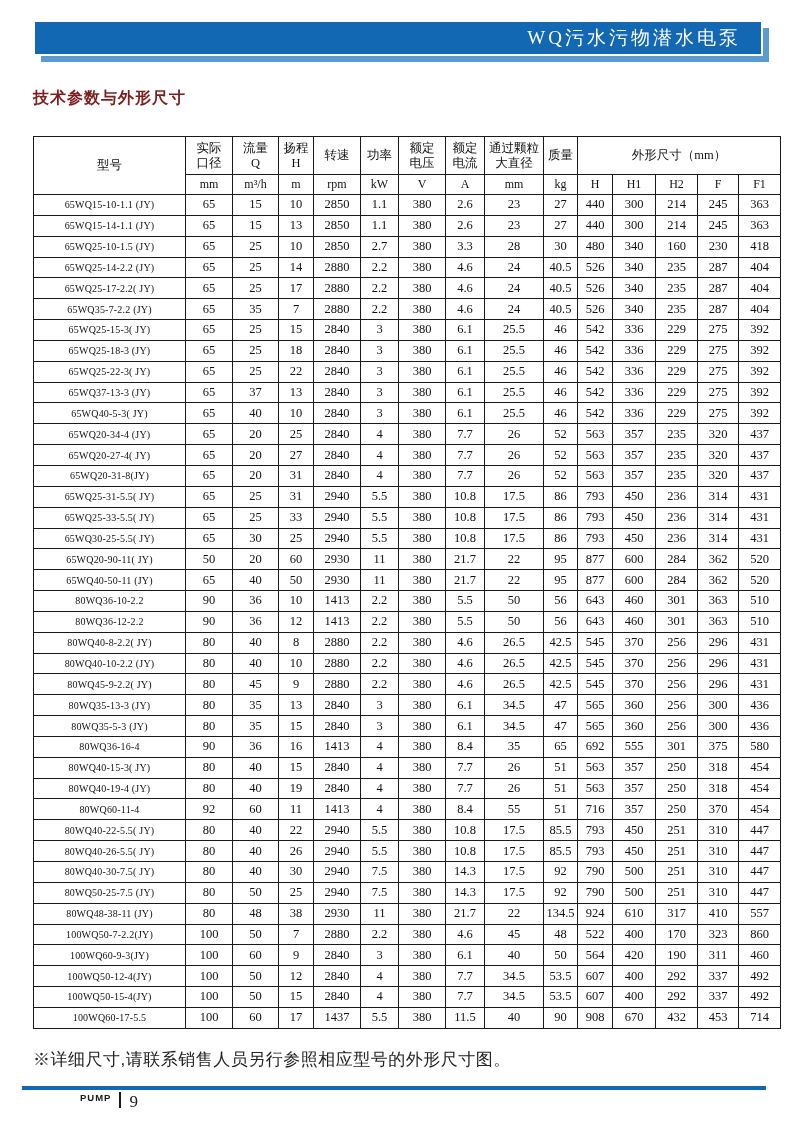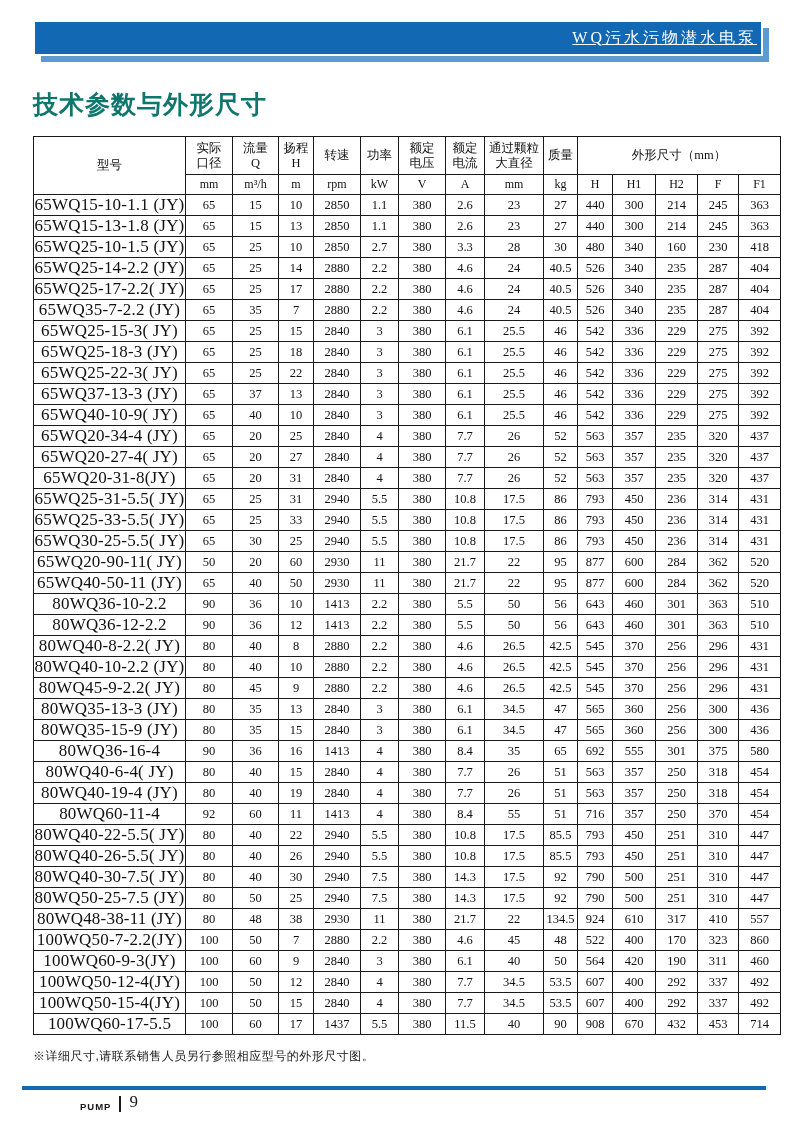--- a/index.html
+++ b/index.html
@@ -6,44 +6,44 @@
   html, body { width: 800px; background: #fff; }
   body { position: relative; width: 800px; height: 1135px; font-family: "Liberation Sans", sans-serif; color: #111; }
 
   
   .banner-wrap { position: absolute; top: 22px; left: 35px; width: 734px; height: 40px; }
   .banner-shadow { position: absolute; top: 6px; left: 6px; width: 728px; height: 34px; background: #5b9bd0; }
   .banner { position: absolute; top: 0; left: 0; width: 728px; height: 34px; background: #1268b3;
             border-right: 2px solid #fff; border-bottom: 2px solid #fff;
             display: flex; align-items: center; justify-content: flex-end; }
   .banner-title { color: #fff; font-family: "Liberation Serif", "DejaVu Serif", serif;
-                  font-size: 16px; letter-spacing: 3px; padding-right: 4px; font-weight: 500; text-decoration: underline; }
+                  font-size: 19px; letter-spacing: 3px; padding-right: 20px; font-weight: 500; }
 
   
-  .section-title { position: absolute; top: 88px; left: 33px; font-size: 25px; font-weight: bold;
-                   color: #0f766e; letter-spacing: 1px; font-family: "Liberation Sans", sans-serif; }
+  .section-title { position: absolute; top: 88px; left: 33px; font-size: 16px; font-weight: bold;
+                   color: #7f1d1d; letter-spacing: 1px; font-family: "Liberation Sans", sans-serif; }
 
   
   .spec-table { position: absolute; top: 136px; left: 33px; width: 747px;
                 border-collapse: collapse; table-layout: fixed;
                 font-family: "Liberation Serif", "DejaVu Serif", serif; }
   .spec-table th, .spec-table td { border: 1px solid #1a1a1a; text-align: center; vertical-align: middle;
                 font-weight: normal; color: #111; overflow: hidden; white-space: nowrap; padding: 0; }
   .spec-table thead tr.hrow1 th { height: 38px; font-size: 12.5px; line-height: 1.2; }
   .spec-table thead tr.hrow2 th { height: 20px; font-size: 12px; margin-top: 29px; }
   .spec-table tbody td { height: 20.85px; font-size: 12.5px; }
-  .spec-table tbody td.model { font-size: 17px; letter-spacing: 0.2px; }
+  .spec-table tbody td.model { font-size: 10px; letter-spacing: 0.2px; }
 
   
-  .footnote { position: absolute; top: 1048px; left: 33px; font-size: 12px; color: #222;
+  .footnote { position: absolute; top: 1048px; left: 33px; font-size: 17px; color: #222;
               font-family: "Liberation Sans", sans-serif; letter-spacing: 0.5px; }
 
   
   .footer-line { position: absolute; top: 1086px; left: 22px; width: 744px; height: 4px; background: #1268b3; }
-  .footer-text { position: absolute; top: 1092px; left: 80px; display: flex; align-items: flex-end; }
+  .footer-text { position: absolute; top: 1092px; left: 80px; display: flex; align-items: flex-start; }
   .footer-brand { font-size: 9.5px; font-weight: bold; letter-spacing: 1px; color: #1a1a1a; }
   .footer-divider { display: inline-block; width: 2px; height: 16px; background: #1a1a1a; margin: 0 8px; }
   .footer-pagenum { font-size: 17px; color: #1a1a1a; font-family: "Liberation Serif", "DejaVu Serif", serif; }
 </style>
 </head>
 <body>
 
 <div class="banner-wrap">
   <div class="banner-shadow"></div>
   <div class="banner">
@@ -138,21 +138,21 @@
         <td>2.6</td>
         <td>23</td>
         <td>27</td>
         <td>440</td>
         <td>300</td>
         <td>214</td>
         <td>245</td>
         <td>363</td>
       </tr>
       <tr>
-        <td class="model">65WQ15-13-1.8 (JY)</td>
+        <td class="model">65WQ15-14-1.1 (JY)</td>
         <td>65</td>
         <td>15</td>
         <td>13</td>
         <td>2850</td>
         <td>1.1</td>
         <td>380</td>
         <td>2.6</td>
         <td>23</td>
         <td>27</td>
         <td>440</td>
@@ -291,21 +291,21 @@
         <td>6.1</td>
         <td>25.5</td>
         <td>46</td>
         <td>542</td>
         <td>336</td>
         <td>229</td>
         <td>275</td>
         <td>392</td>
       </tr>
       <tr>
-        <td class="model">65WQ40-10-9( JY)</td>
+        <td class="model">65WQ40-5-3( JY)</td>
         <td>65</td>
         <td>40</td>
         <td>10</td>
         <td>2840</td>
         <td>3</td>
         <td>380</td>
         <td>6.1</td>
         <td>25.5</td>
         <td>46</td>
         <td>542</td>
@@ -546,21 +546,21 @@
         <td>6.1</td>
         <td>34.5</td>
         <td>47</td>
         <td>565</td>
         <td>360</td>
         <td>256</td>
         <td>300</td>
         <td>436</td>
       </tr>
       <tr>
-        <td class="model">80WQ35-15-9 (JY)</td>
+        <td class="model">80WQ35-5-3 (JY)</td>
         <td>80</td>
         <td>35</td>
         <td>15</td>
         <td>2840</td>
         <td>3</td>
         <td>380</td>
         <td>6.1</td>
         <td>34.5</td>
         <td>47</td>
         <td>565</td>
@@ -580,21 +580,21 @@
         <td>8.4</td>
         <td>35</td>
         <td>65</td>
         <td>692</td>
         <td>555</td>
         <td>301</td>
         <td>375</td>
         <td>580</td>
       </tr>
       <tr>
-        <td class="model">80WQ40-6-4( JY)</td>
+        <td class="model">80WQ40-15-3( JY)</td>
         <td>80</td>
         <td>40</td>
         <td>15</td>
         <td>2840</td>
         <td>4</td>
         <td>380</td>
         <td>7.7</td>
         <td>26</td>
         <td>51</td>
         <td>563</td>

